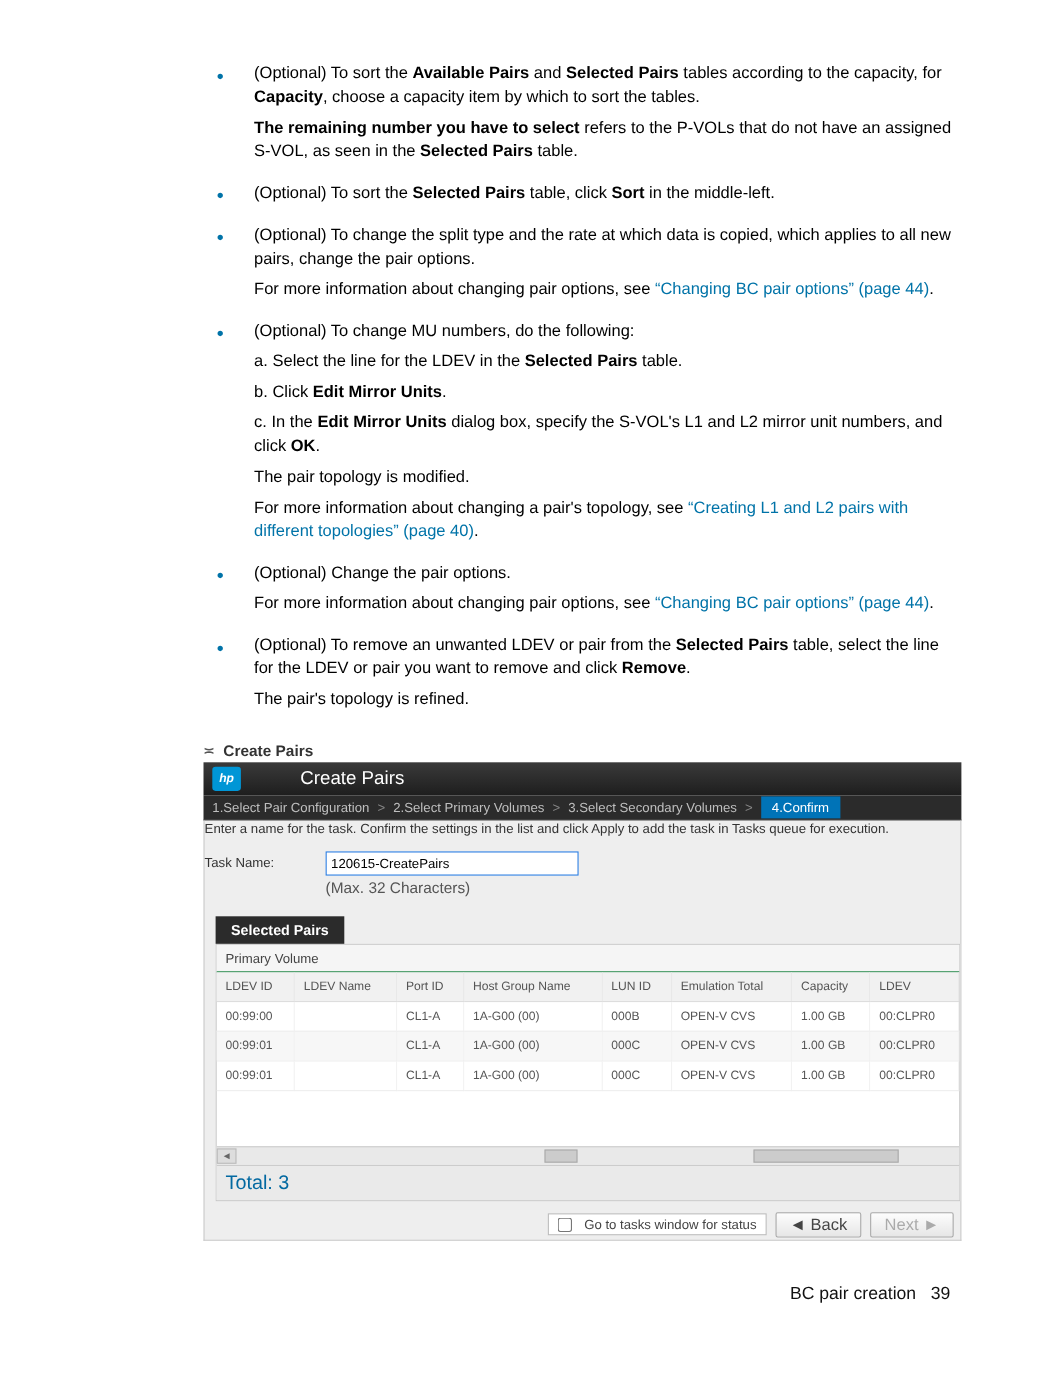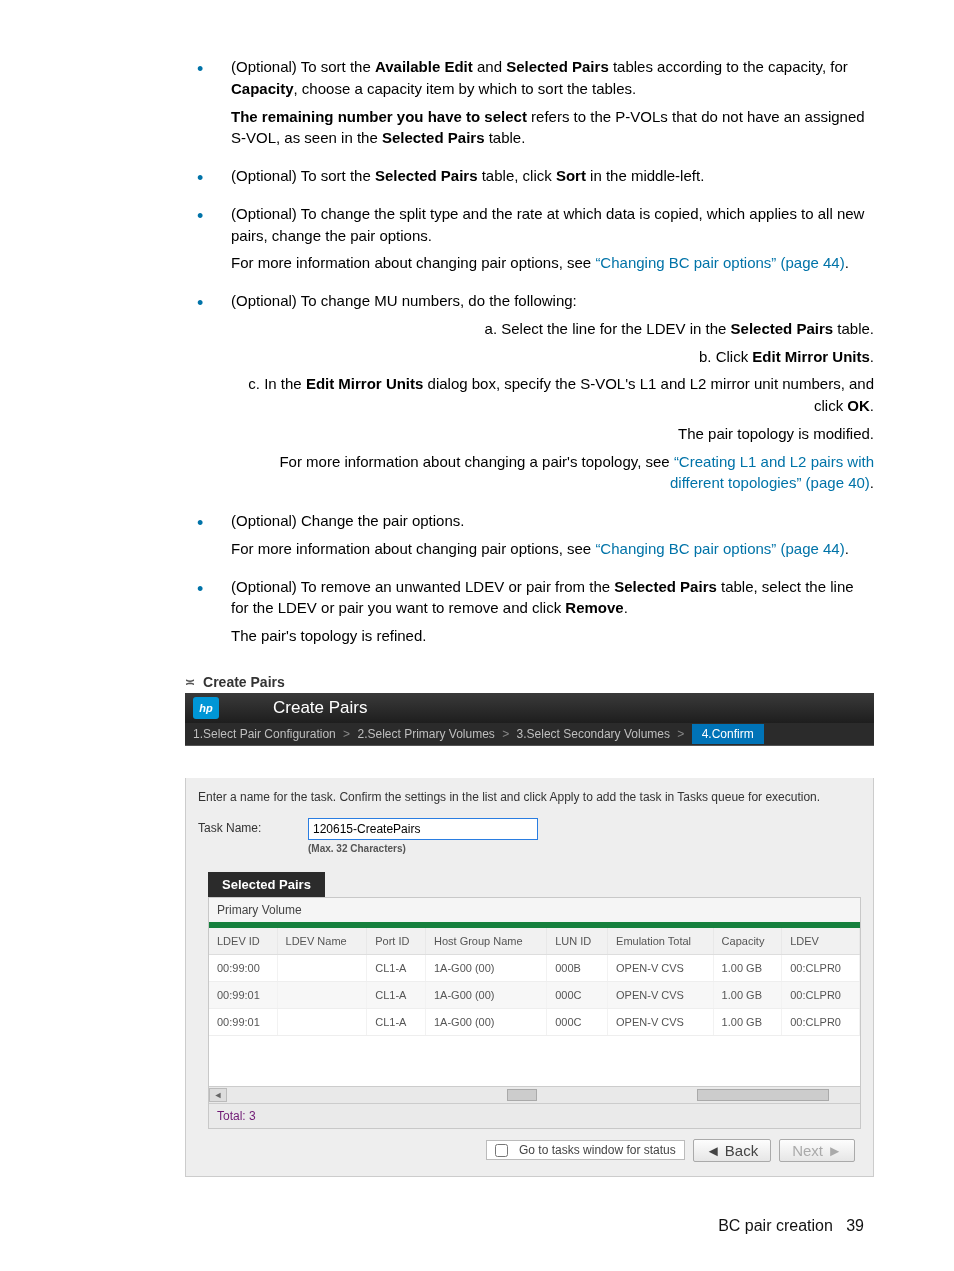--- a/index.html
+++ b/index.html
@@ -30,21 +30,21 @@
   ul.bullets > li::before {
     content: "•";
     color: #0073a8;
     font-size: 18px;
     position: absolute;
     left: 12px;
     top: 0;
   }
   ul.bullets p { margin: 6px 0; }
   .sub { padding-left: 0; }
-  .sub p { margin: 6px 0; text-align: right; }
+  .sub p { margin: 6px 0; }
   a.link { color: #0073a8; text-decoration: none; }
   b { font-weight: bold; }
 
   .dialog {
     margin-top: 24px;
     margin-left: 135px;
     margin-right: 30px;
   }
   .dlg-top {
     display: flex;
@@ -90,60 +90,58 @@
   }
   .steps .sep { color: #888; margin: 0 4px; }
   .steps .active {
     background: #0073b7;
     color: #fff;
     padding: 3px 10px;
     margin-top: 20px;
   }
   .panel-body {
     background: #eeeeee;
-    padding: 12px;
     font-size: 12px;
     color: #333;
     border: 1px solid #ccc;
     border-top: none;
-    margin-top: 32px;
   }
   .panel-body .instr { margin-bottom: 14px; }
   .task-row { display: flex; align-items: flex-start; margin-bottom: 18px; }
   .task-row .lbl { width: 110px; padding-top: 3px; }
   .task-row input {
     border: 1px solid #2a7de1;
     background: #fff;
     font-size: 12px;
     padding: 2px 4px;
     width: 220px;
     height: 16px;
   }
-  .task-row .hint { color: #555; font-size: 10px; margin-top: 3px; font-weight: bold; }
+  .task-row .hint { color: #555; font-size: 14px; margin-top: 3px; }
   .tab {
     background: #2b2b2b;
     color: #fff;
     font-weight: bold;
     display: inline-block;
     padding: 5px 14px;
     font-size: 13px;
     margin-left: 10px;
   }
   .table-wrap {
     background: #fff;
     border: 1px solid #c8c8c8;
     margin-left: 10px;
     margin-right: 0;
   }
   .subhdr {
     background: #f5f5f5;
     padding: 5px 8px;
     font-size: 12px;
     color: #444;
-    border-bottom: 6px solid #15803d;
+    border-bottom: 1px solid #15803d;
   }
   table.data {
     width: 100%;
     border-collapse: collapse;
     font-size: 11px;
     color: #555;
   }
   table.data th {
     background: #f1f1f1;
     text-align: left;
@@ -187,22 +185,22 @@
   .scrollbar-row .thumb2 {
     height: 10px;
     background: #ccc;
     border: 1px solid #aaa;
     width: 130px;
     margin-left: 160px;
   }
   .total-row {
     background: #eaeaea;
     padding: 5px 8px;
-    font-size: 12px;
-    color: #701a75;
+    font-size: 18px;
+    color: #0369a1;
     border-top: 1px solid #ccc;
   }
   .footer-bar {
     display: flex;
     justify-content: flex-end;
     align-items: center;
     padding: 10px 6px 2px 6px;
     gap: 8px;
   }
   .footer-bar .chk {
@@ -233,21 +231,21 @@
     padding-right: 40px;
   }
 </style>
 </head>
 <body>
 
 <div class="content">
   <ul class="bullets">
     <li>
       <p>
-        <span>(Optional) To sort the </span><b>Available Edit</b><span> and </span><b>Selected Pairs</b><span> tables according to the capacity, for </span><b>Capacity</b><span>, choose a capacity item by which to sort the tables.</span>
+        <span>(Optional) To sort the </span><b>Available Pairs</b><span> and </span><b>Selected Pairs</b><span> tables according to the capacity, for </span><b>Capacity</b><span>, choose a capacity item by which to sort the tables.</span>
       </p>
       <p>
         <b>The remaining number you have to select</b><span> refers to the P-VOLs that do not have an assigned S-VOL, as seen in the </span><b>Selected Pairs</b><span> table.</span>
       </p>
     </li>
     <li>
       <span>(Optional) To sort the </span><b>Selected Pairs</b><span> table, click </span><b>Sort</b><span> in the middle-left.</span>
     </li>
     <li>
       <p>(Optional) To change the split type and the rate at which data is copied, which applies to all new pairs, change the pair options.</p>

